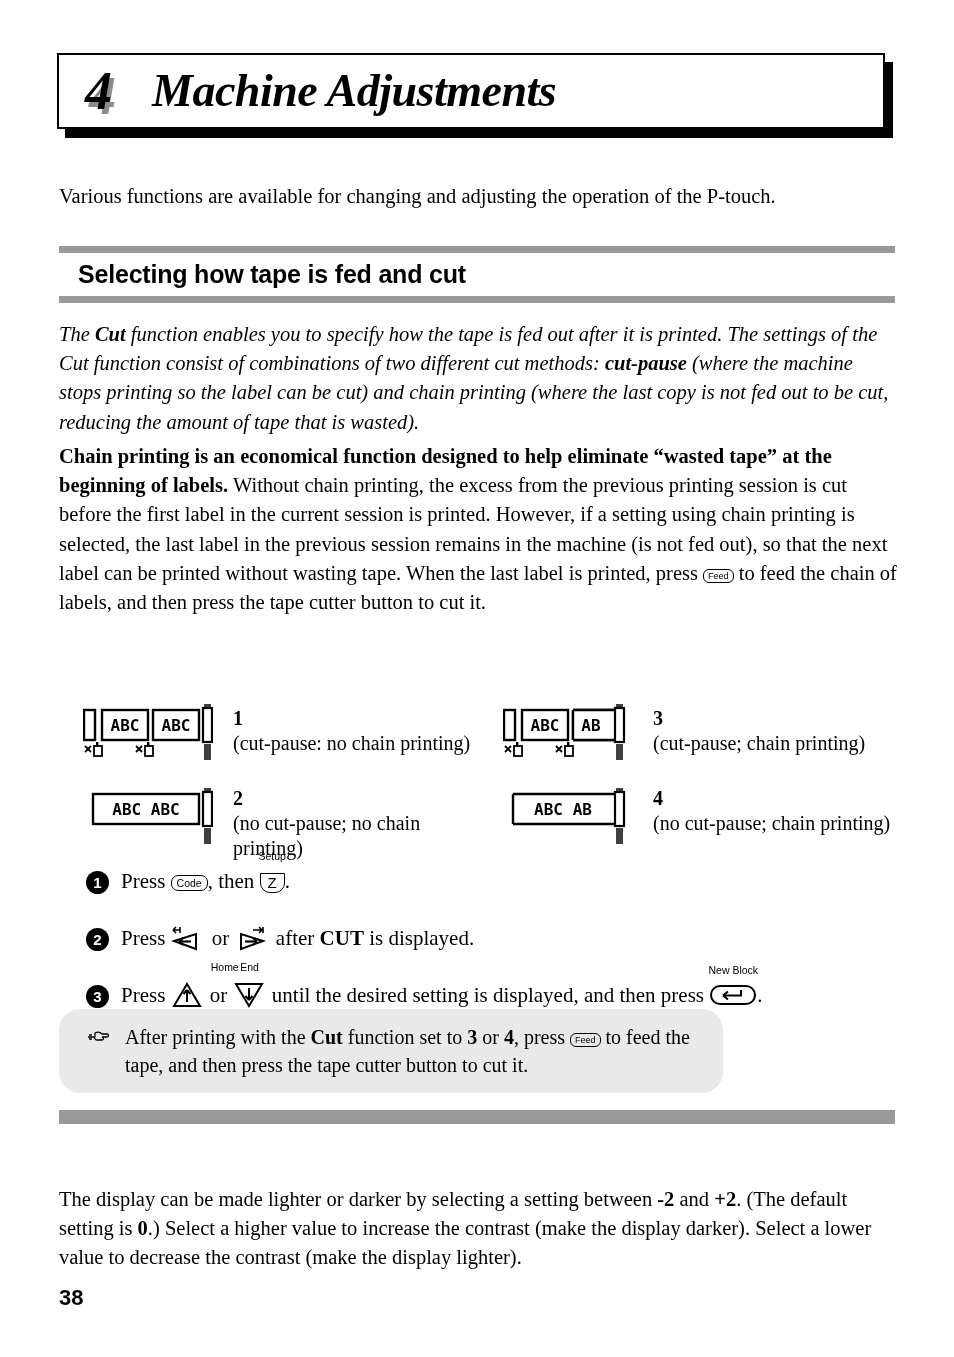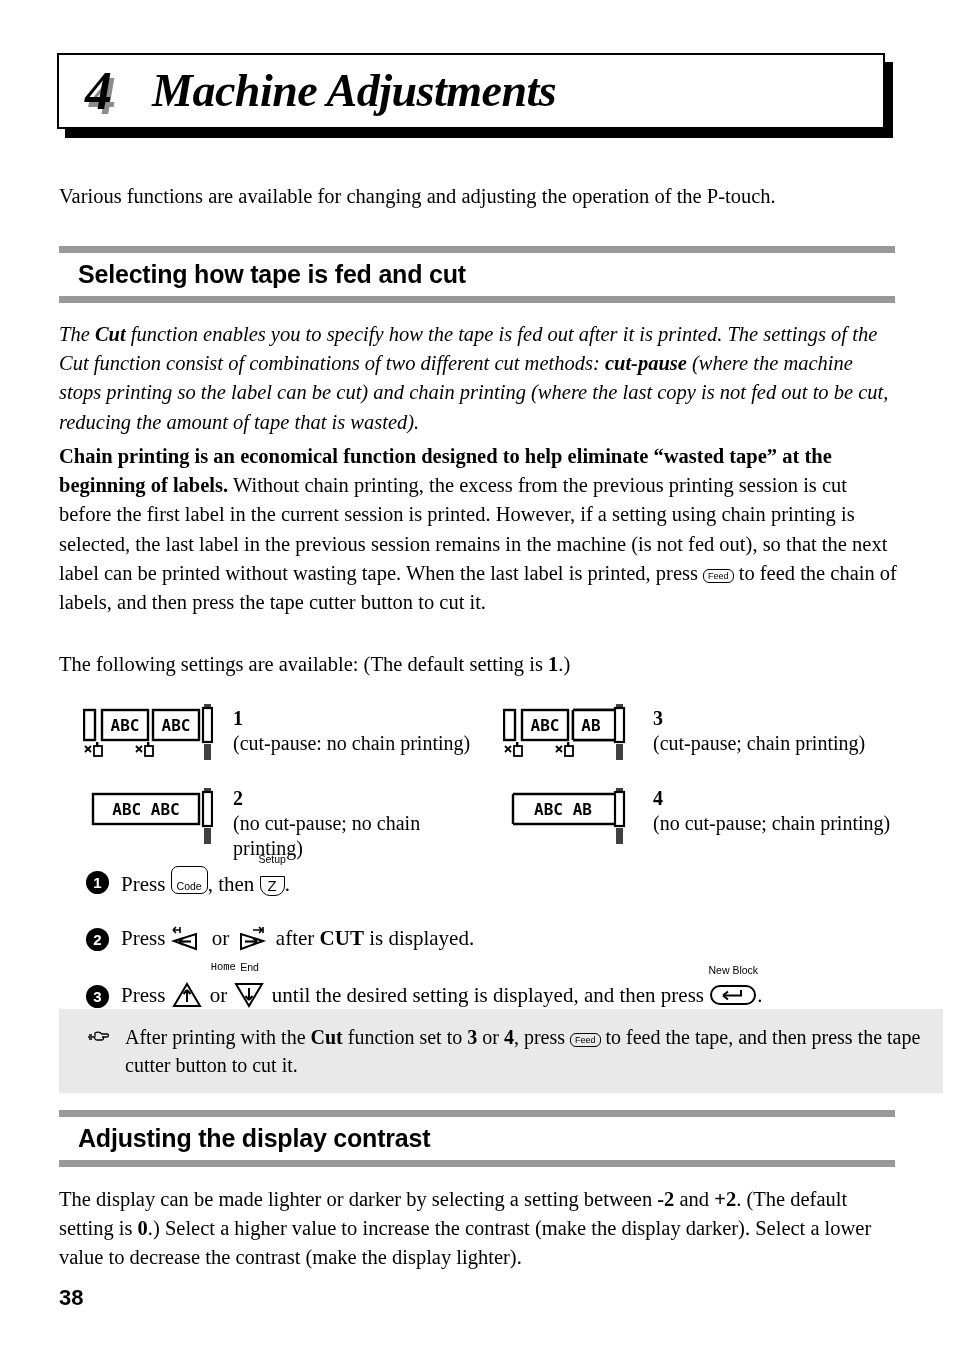--- a/index.html
+++ b/index.html
@@ -110,21 +110,21 @@
   .para b { font-weight: bold; }
 
   
   .key {
     display: inline-block;
     border: 1.6px solid #000;
     border-radius: 7px;
     font-family: "Liberation Sans", "DejaVu Sans", sans-serif;
     font-size: 10.5px;
     line-height: 12px;
-    padding: 13px 5px 1px 5px;
+    padding: 1px 5px 1px 5px;
     vertical-align: 1px;
     white-space: nowrap;
   }
   .key-sm {
     font-size: 9px;
     padding: 0px 4px;
     border-radius: 6px;
     border-width: 1.4px;
     vertical-align: 1px;
   }
@@ -201,27 +201,28 @@
     font-size: 15px;
     line-height: 23px;
     text-align: center;
   }
 
   
   .note {
     position: absolute;
     left: 59px;
     top: 1009px;
-    width: 884px;
+    width: 664px;
     min-height: 62px;
     background: #e9e9e9;
     font-size: 20px;
     line-height: 28px;
     box-sizing: border-box;
     padding: 14px 18px 14px 66px;
+    border-radius: 21px;
   }
   .note-icon {
     position: absolute;
     left: 28px;
     top: 18px;
     width: 24px;
     height: 20px;
   }
 
   
@@ -257,23 +258,20 @@
   </div>
 
   <div class="para" style="top:320px;font-style:italic;">
     <span>The </span><b>Cut</b><span> function enables you to specify how the tape is fed out after it is printed. The settings of the Cut function consist of combinations of two different cut methods: </span><b>cut-pause</b><span> (where the machine stops printing so the label can be cut) and chain printing (where the last copy is not fed out to be cut, reducing the amount of tape that is wasted).</span>
   </div>
 
   <div class="para" style="top:442px;">
     <b>Chain printing is an economical function designed to help eliminate “wasted tape” at the beginning of labels.</b><span> Without chain printing, the excess from the previous printing session is cut before the first label in the current session is printed. However, if a setting using chain printing is selected, the last label in the previous session remains in the machine (is not fed out), so that the next label can be printed without wasting tape. When the last label is printed, press </span><span class="key key-sm">Feed</span><span> to feed the chain of labels, and then press the tape cutter button to cut it.</span>
   </div>
 
-  <div class="para" style="top:650px;">
-    <span>The following settings are available: (The default setting is </span><b>1</b><span>.)</span>
-  </div>
 
   <div class="diagrams">
 
     <div class="diag-cell" style="left:24px; top:4px;">
       <svg class="diag-art" width="130" height="72" viewBox="0 0 130 72">
 
         <rect x="1" y="6" width="11" height="30" fill="#fff" stroke="#000" stroke-width="2.4"></rect>
 
         <rect x="19" y="6" width="46" height="30" fill="#fff" stroke="#000" stroke-width="2.4"></rect>
         <text x="42" y="27" font-family="'DejaVu Sans Mono',monospace" font-size="16" font-weight="bold" text-anchor="middle" fill="#000">ABC</text>
@@ -375,21 +373,21 @@
       </svg><span> or </span><svg width="36" height="26" viewBox="0 0 36 26" style="vertical-align:-6px">
         <path d="M18,5 L27,5 M27,5 l-3,-3 M27,5 l-3,3 M28,2 L28,8" stroke="#000" stroke-width="1.6" fill="none"></path>
         <path d="M28,16 L6,9 L6,24 Z" fill="#fff" stroke="#000" stroke-width="2"></path>
         <path d="M10,16.5 L22,16.5" stroke="#000" stroke-width="2.2"></path>
         <path d="M22,16.5 l-4,-3.5 M22,16.5 l-4,3.5" stroke="#000" stroke-width="2.2" fill="none"></path>
       </svg><span> after </span><b>CUT</b><span> is displayed.</span>
     </div>
 
     <div class="step">
       <span class="step-bullet">3</span>
-      <span>Press </span><span class="keywrap"><span class="keycap-label" style="left:118%; top:-18px; transform:none;font-family:Liberation Mono, monospace;">Home</span><svg width="34" height="28" viewBox="0 0 34 28" style="vertical-align:-7px">
+      <span>Press </span><span class="keywrap"><span class="keycap-label" style="left:118%; top:-18px; transform:none;">Home</span><svg width="34" height="28" viewBox="0 0 34 28" style="vertical-align:-7px">
         <path d="M16,3 L29,25 L3,25 Z" fill="#fff" stroke="#000" stroke-width="2"></path>
         <path d="M16,9 L16,21" stroke="#000" stroke-width="2"></path>
         <path d="M16,9 l-3.5,4 M16,9 l3.5,4" stroke="#000" stroke-width="2" fill="none"></path>
       </svg></span><span> or </span><span class="keywrap"><span class="keycap-label" style="left:50%; top:-18px;">End</span><svg width="34" height="28" viewBox="0 0 34 28" style="vertical-align:-7px">
         <path d="M16,25 L29,3 L3,3 Z" fill="#fff" stroke="#000" stroke-width="2"></path>
         <path d="M16,7 L16,19" stroke="#000" stroke-width="2"></path>
         <path d="M16,19 l-3.5,-4 M16,19 l3.5,-4" stroke="#000" stroke-width="2" fill="none"></path>
       </svg></span><span> until the desired setting is displayed, and then press </span><span class="keywrap"><span class="keycap-label">New Block</span><svg width="48" height="24" viewBox="0 0 48 24" style="vertical-align:-5px">
         <rect x="2" y="3" width="44" height="18" rx="9" ry="9" fill="#fff" stroke="#000" stroke-width="2"></rect>
         <path d="M14,12.5 L32,12.5 L32,7" stroke="#000" stroke-width="2" fill="none"></path>
@@ -401,21 +399,20 @@
   <div class="note">
     <svg class="note-icon" viewBox="0 0 24 20">
       <path d="M1,10 L7,10 M2,8 L5,8 M2,12 L5,12" stroke="#000" stroke-width="1.3" fill="none"></path>
       <path d="M8,6 C10,5 13,5 15,7 L20,7 C22,7 22,10 20,10 L15,10 C17,10 17,13 15,13 L10,13 C8,13 7,11 8,9 Z" fill="none" stroke="#000" stroke-width="1.3"></path>
     </svg>
     <span>After printing with the </span><b>Cut</b><span> function set to </span><b>3</b><span> or </span><b>4</b><span>, press </span><span class="key key-sm">Feed</span><span> to feed the tape, and then press the tape cutter button to cut it.</span>
   </div>
 
   <div class="section" style="top:1110px;">
     <div class="rule"></div>
-    <div class="section-title">Adjusting the display contrast</div>
     <div class="rule"></div>
   </div>
 
   <div class="para" style="top:1185px;">
     <span>The display can be made lighter or darker by selecting a setting between </span><b>-2</b><span> and </span><b>+2</b><span>. (The default setting is </span><b>0</b><span>.) Select a higher value to increase the contrast (make the display darker). Select a lower value to decrease the contrast (make the display lighter).</span>
   </div>
 
   <div class="page-num">38</div>
 
 </div>

